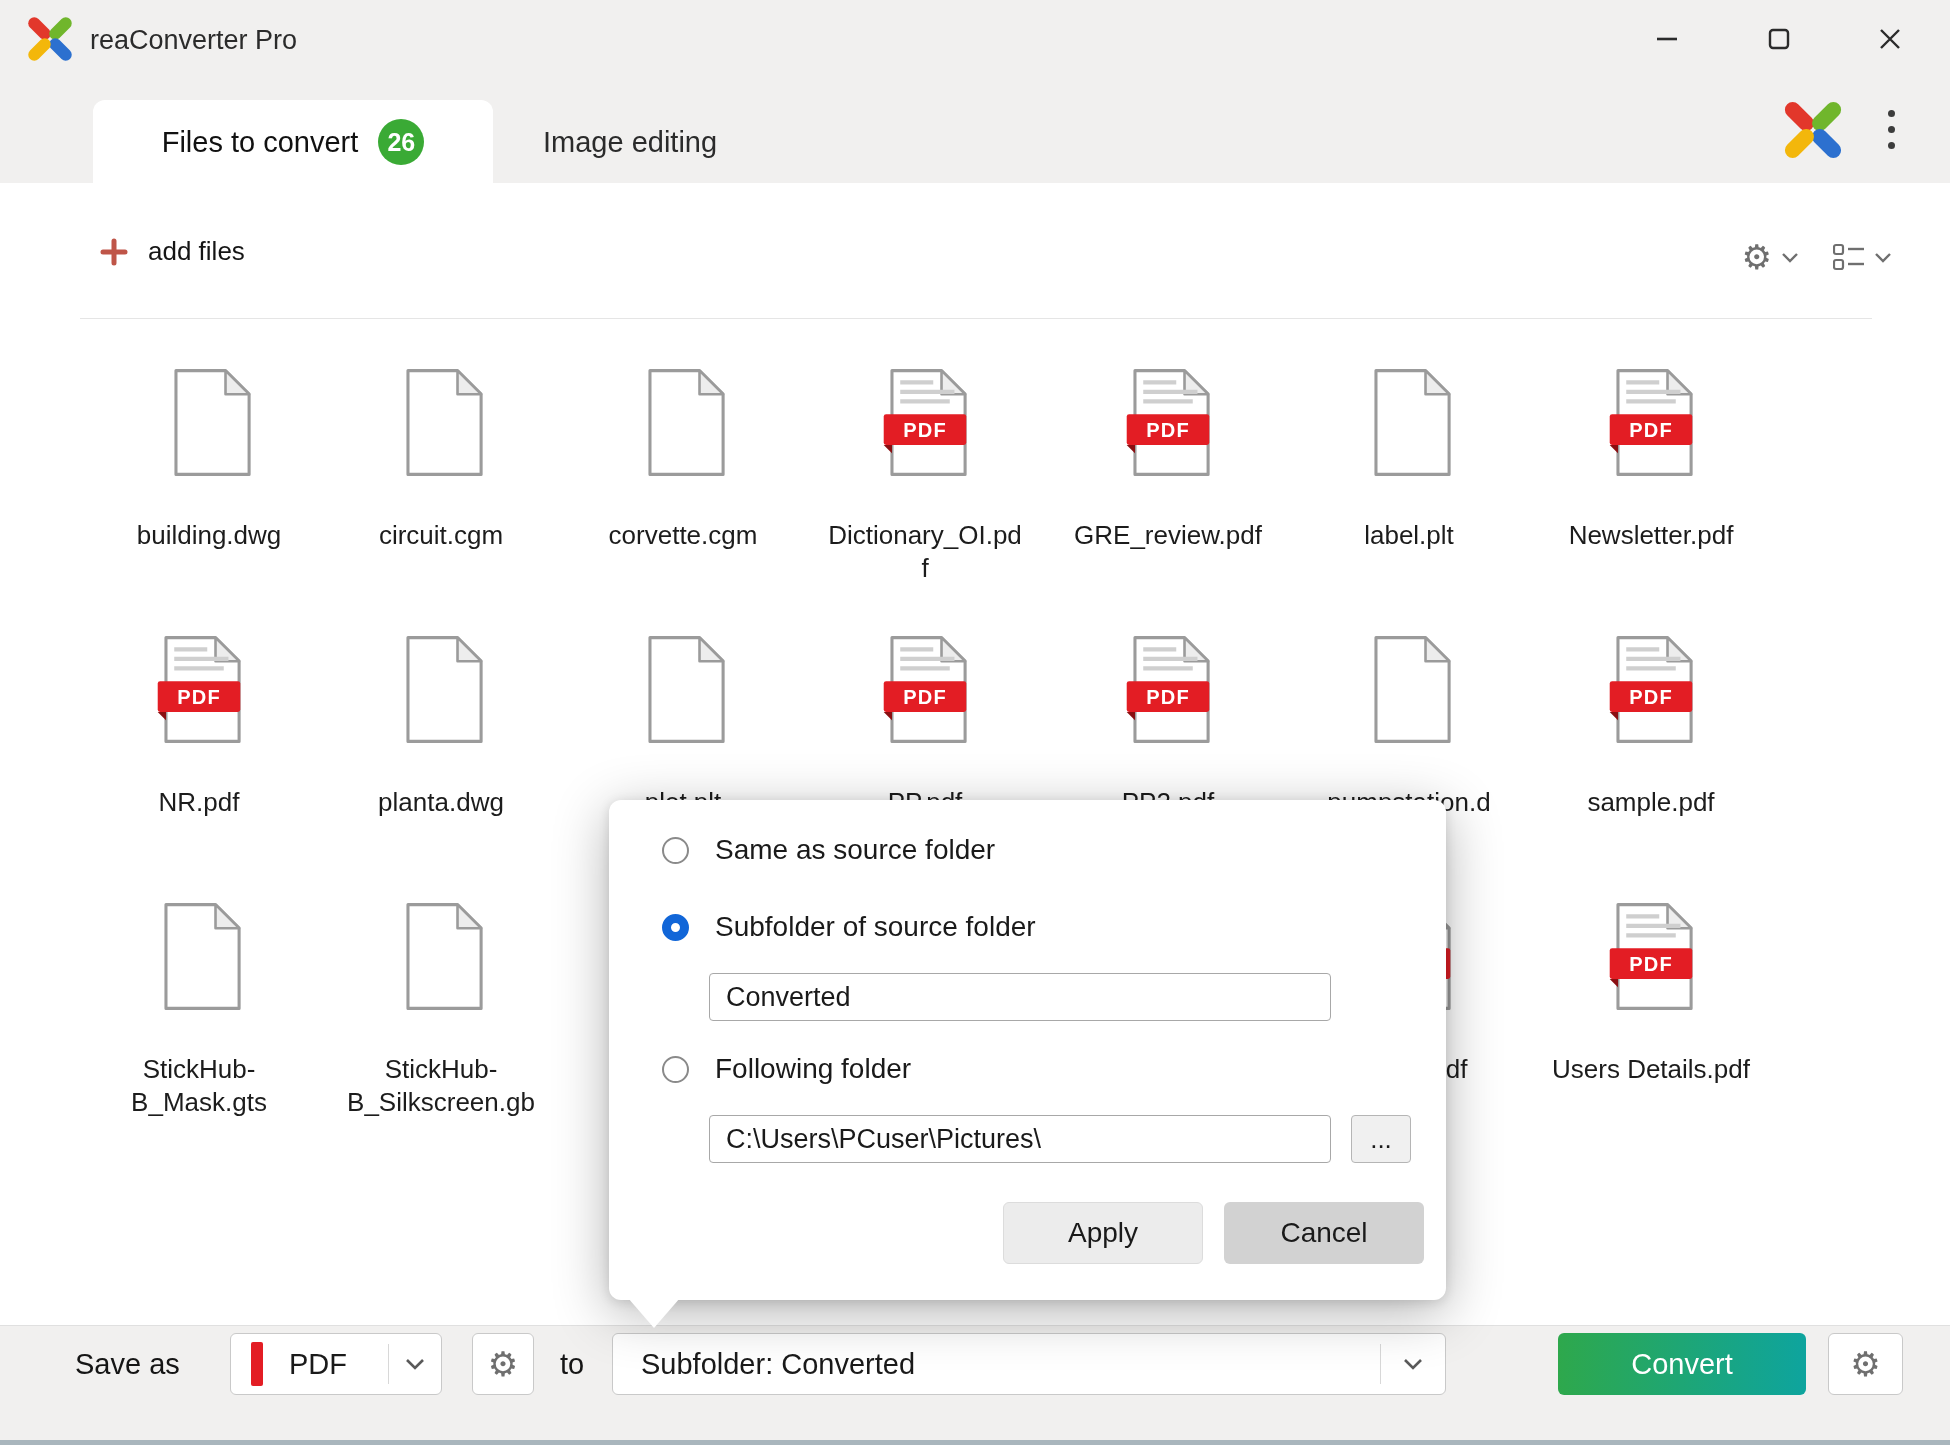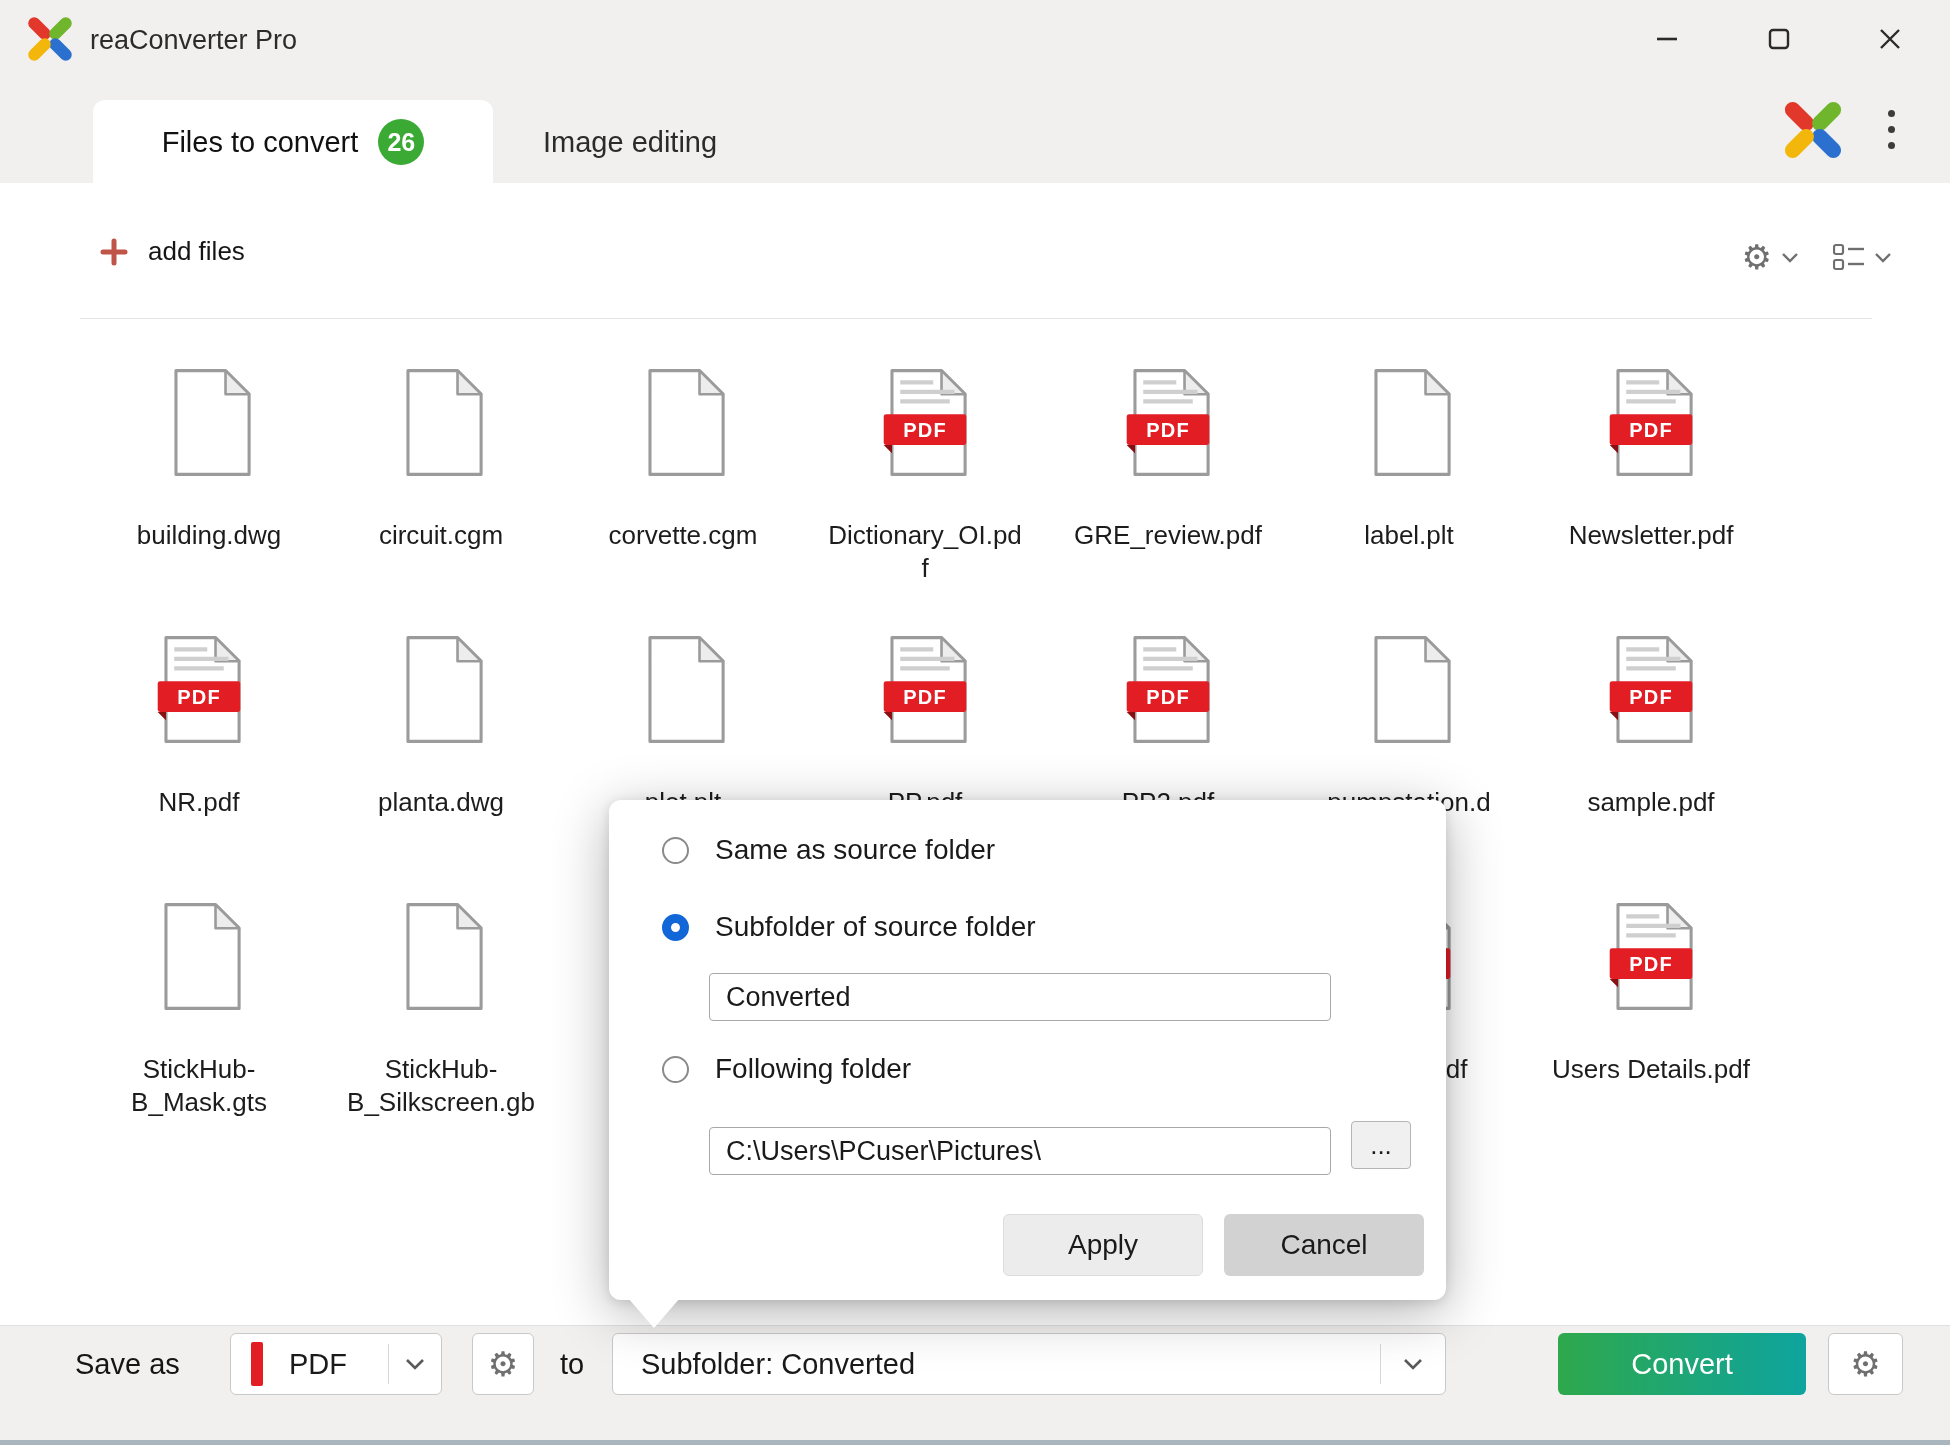--- a/index.html
+++ b/index.html
@@ -52,21 +52,21 @@
     z-index:40; padding:32px 22px 0 53px; }
   .popup-option { display:flex; align-items:center; gap:26px; height:36px; cursor:pointer; }
   .popup-option + .popup-option { margin-top:41px; }
   .popup-option span.opt-label { font-size:28px; color:#1a1a1a; }
   .radio { width:27px; height:27px; border-radius:50%; border:2px solid #8a8a8a; background:#fff; flex:none; }
   .radio.selected { border:9px solid #1166d8; }
   .popup-input { display:block; margin:28px 0 0 47px; width:622px; height:48px; border:1px solid #a8a8a8;
     border-radius:4px; font-family:"Liberation Sans",sans-serif; font-size:27px; color:#1a1a1a; padding:0 16px; background:#fff; }
   .row-mt { margin-top:30px; }
   .folder-row { display:flex; align-items:center; gap:20px; }
-  .folder-row .popup-input { margin-top:40px; }
+  .folder-row .popup-input { margin-top:28px; }
   .browse-btn { margin-top:28px; width:60px; height:48px; background:#f0f0f0; border:1px solid #b5b5b5;
     border-radius:4px; font-size:26px; color:#1a1a1a; cursor:pointer; }
   .popup-buttons { display:flex; justify-content:flex-end; gap:21px; margin-top:39px; }
   .popup-buttons button { width:200px; height:62px; border:none; border-radius:6px; font-family:"Liberation Sans",sans-serif;
     font-size:28px; color:#1a1a1a; cursor:pointer; }
   .btn-apply { background:#ececec; border:1px solid #dcdcdc !important; }
   .btn-cancel { background:#d2d2d2; }
   .popup-tail { position:absolute; left:19px; bottom:-28px; width:0; height:0;
     border-left:26px solid transparent; border-right:26px solid transparent; border-top:30px solid #ffffff; }
 

